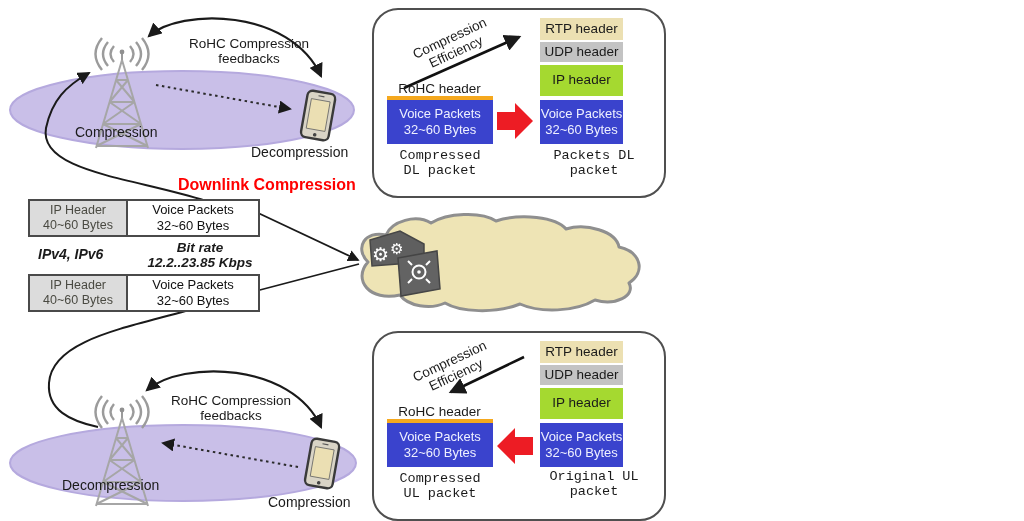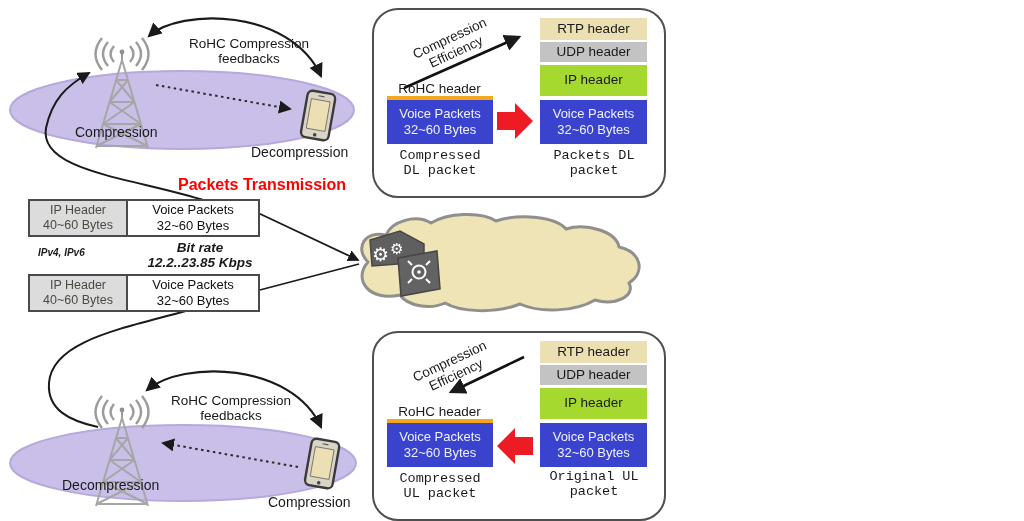--- a/index.html
+++ b/index.html
@@ -13,21 +13,21 @@
   .red{color:#ff0000;font-weight:bold;font-size:16px;white-space:nowrap;}
   .bi{font-weight:bold;font-style:italic;}
   
   .pkt{position:absolute;z-index:2;left:28px;width:228px;height:34px;display:flex;
        background:#fff;border:2px solid #4a4a4a;}
   .pkt .cell{display:flex;align-items:center;justify-content:center;text-align:center;
        white-space:pre-line;line-height:1.2;font-size:13px;}
   .pkt .hdr{width:96px;background:#dcdcdc;border-right:2px solid #4a4a4a;color:#4a4a42;font-size:12.5px;}
   .pkt .pay{flex:1;color:#111;}
   
-  .sbox{position:absolute;z-index:2;width:107px;display:flex;align-items:center;justify-content:center;
+  .sbox{position:absolute;z-index:2;width:83px;display:flex;align-items:center;justify-content:center;
         text-align:center;font-size:13.5px;white-space:pre-line;line-height:1.2;}
   .blue{background:#3a43cd;color:#eef0ff;font-size:13px;}
   .rot{transform:rotate(-25deg);transform-origin:center center;font-size:13.5px;}
   .cap{font-size:13.5px;font-family:Liberation Mono, monospace;}
 </style>
 </head>
 <body>
 
 <div id="stage">
 
@@ -101,29 +101,29 @@
     <line x1="524" y1="357" x2="451" y2="392" stroke="#111" stroke-width="2.6" marker-end="url(#ah)"></line>
 
     <polygon points="497,112 515,112 515,103 533,121 515,139 515,130 497,130" fill="#ed1c24"></polygon>
     <polygon points="533,437 515,437 515,428 497,446 515,464 515,455 533,455" fill="#ed1c24"></polygon>
   </svg>
 
   <div class="lbl ctr" style="left:168px;top:36px;width:162px;font-size:13.5px;">RoHC Compression
 feedbacks</div>
   <div class="lbl" style="left:75px;top:125px;font-size:14px;">Compression</div>
   <div class="lbl" style="left:251px;top:145px;font-size:14px;">Decompression</div>
-  <div class="lbl red" style="left:178px;top:176px;">Packets Transmission</div>
+  <div class="lbl red" style="left:178px;top:176px;">Downlink Compression</div>
 
   <div class="pkt" style="top:199px;">
     <div class="cell hdr">IP Header
 40~60 Bytes</div>
     <div class="cell pay">Voice Packets
 32~60 Bytes</div>
   </div>
-  <div class="lbl bi" style="left:38px;top:247px;font-size:10px;">IPv4, IPv6</div>
+  <div class="lbl bi" style="left:38px;top:247px;font-size:14px;">IPv4, IPv6</div>
   <div class="lbl bi ctr" style="left:135px;top:240px;width:130px;font-size:13.5px;">Bit rate
 12.2..23.85 Kbps</div>
   <div class="pkt" style="top:274px;">
     <div class="cell hdr">IP Header
 40~60 Bytes</div>
     <div class="cell pay">Voice Packets
 32~60 Bytes</div>
   </div>
 
   <div class="lbl ctr" style="left:152px;top:393px;width:158px;font-size:13.5px;">RoHC Compression

